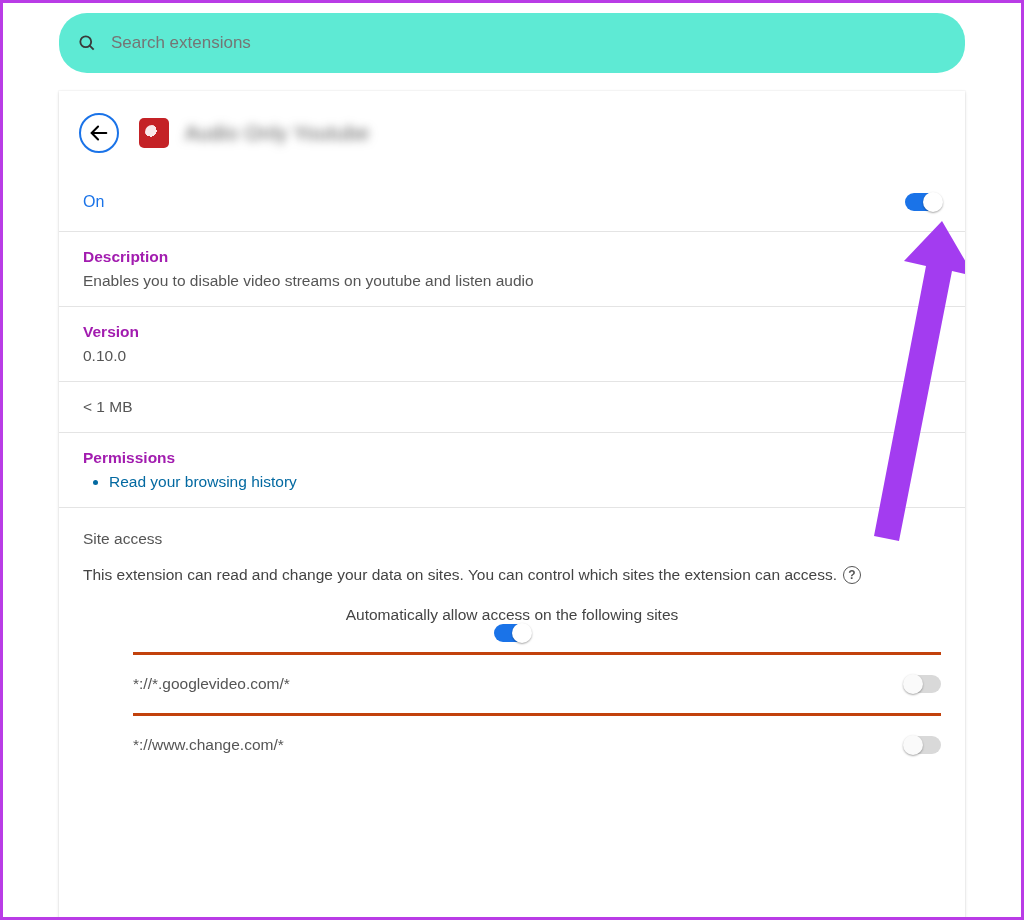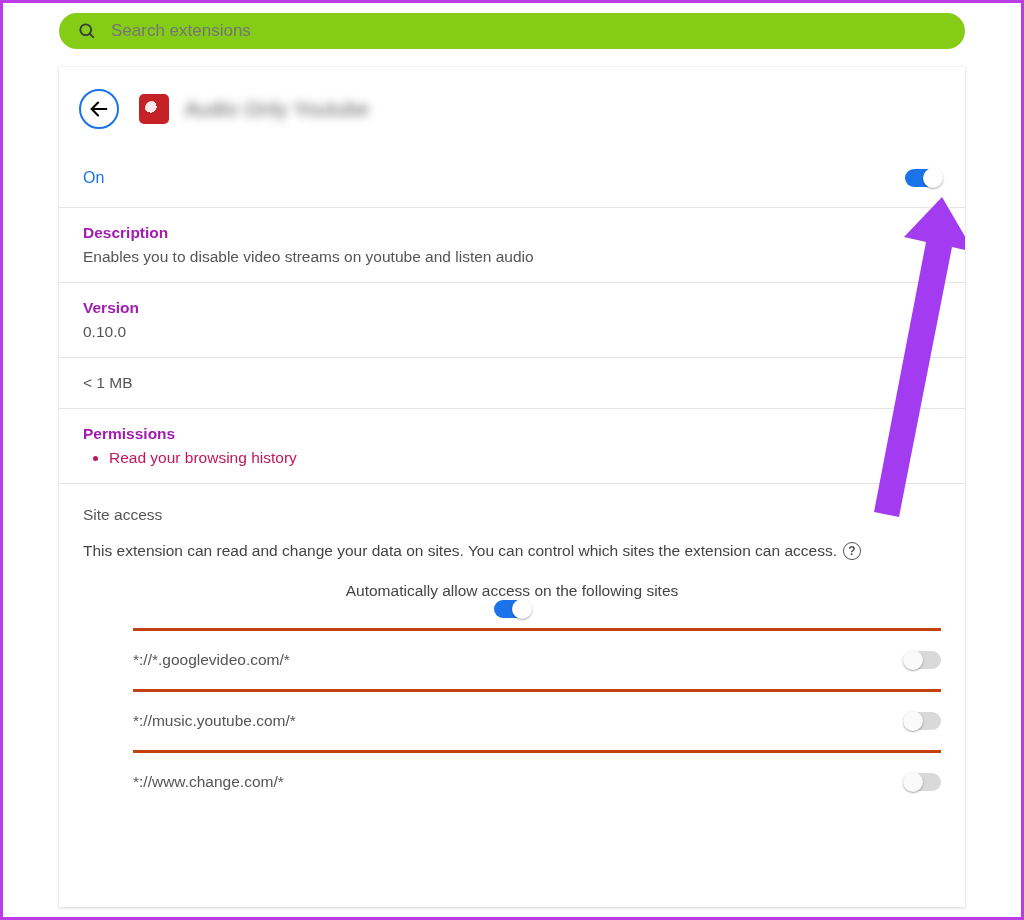--- a/index.html
+++ b/index.html
@@ -11,23 +11,23 @@
     padding: 10px 16px 0 16px;
     overflow: hidden;
     color: #222;
   }
 
   
   .search-wrap {
     margin: 0 40px 18px 40px;
   }
   .search-bar {
-    background: #84cc16;
+    background: #5eead4;
     border-radius: 28px;
-    height: 36px;
+    height: 60px;
     display: flex;
     align-items: center;
     padding: 0 18px;
   }
   .search-bar .mag {
     width: 20px; height: 20px; margin-right: 14px;
     color: #3a3a3a;
   }
   .search-bar input {
     border: none; background: transparent; outline: none;
@@ -108,21 +108,21 @@
   }
   .sec-val {
     font-size: 15.5px;
     color: #555;
   }
 
   .perm-list {
     list-style: disc;
     margin-left: 26px;
     margin-top: 4px;
-    color: #be185d;
+    color: #0369a1;
     font-size: 15.5px;
   }
 
   .site-access {
     padding: 22px 24px;
   }
   .site-access .sa-title {
     font-size: 15.5px; color: #555; margin-bottom: 18px;
   }
   .sa-desc {
@@ -239,26 +239,20 @@
     <div class="auto-row">
       <span>Automatically allow access on the following sites</span>
       <div class="toggle on">
         <div class="knob"></div>
       </div>
     </div>
 
     <div class="site-list">
       <div class="site-row">
         <span>*://*.googlevideo.com/*</span>
-        <div class="toggle off">
-            <div class="knob"></div>
-          </div>
-      </div>
-      <div class="site-row">
-        <span>*://music.youtube.com/*</span>
         <div class="toggle off">
             <div class="knob"></div>
           </div>
       </div>
       <div class="site-row">
         <span>*://www.change.com/*</span>
         <div class="toggle off">
             <div class="knob"></div>
           </div>
       </div>

